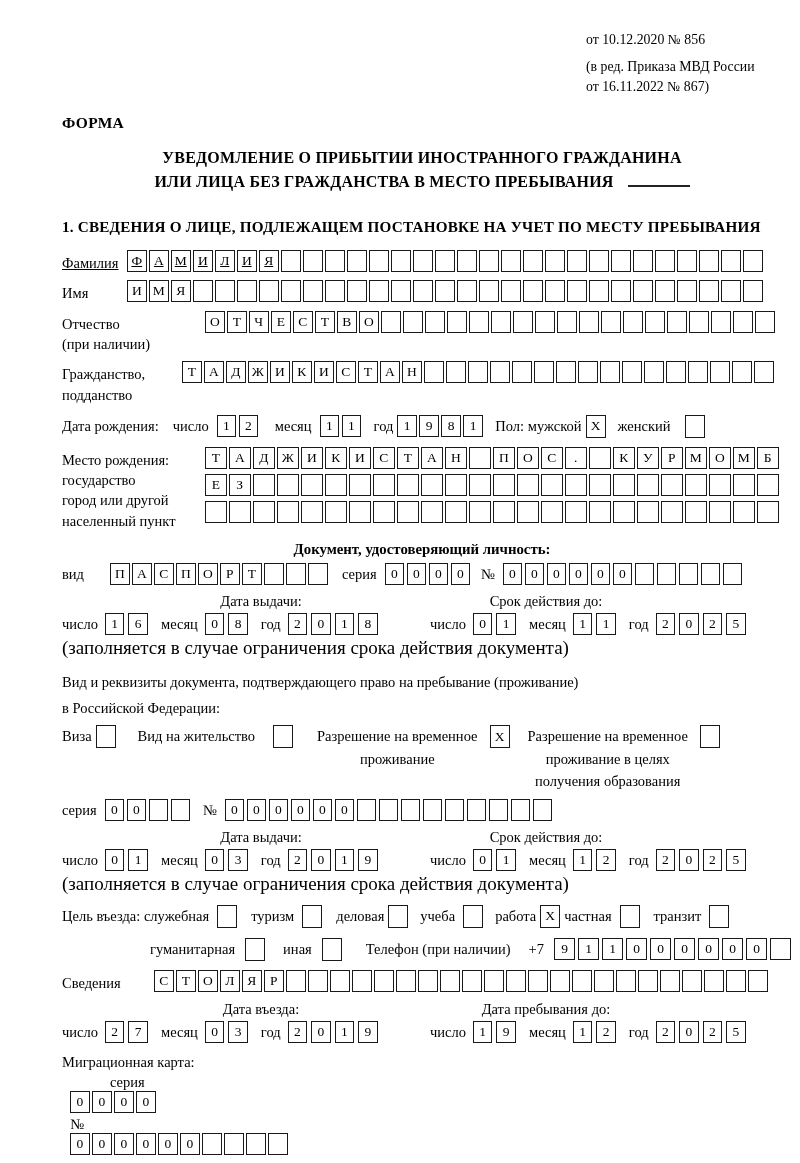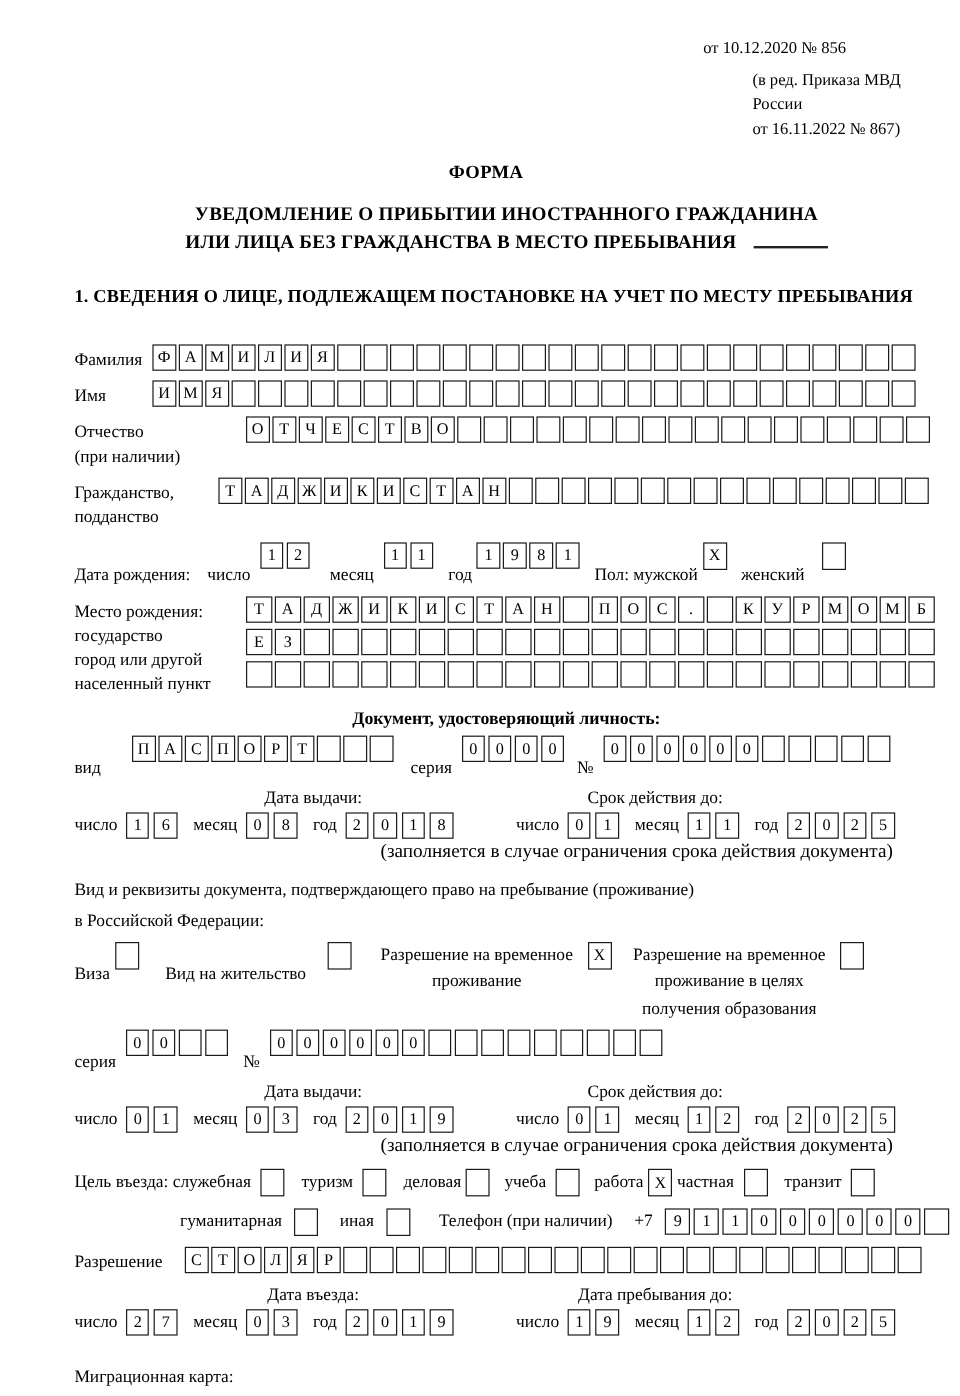--- a/index.html
+++ b/index.html
@@ -1,49 +1,49 @@
 <!DOCTYPE html>
 <html><head>
 <meta charset="utf-8">
 <style>
   html,body{margin:0;padding:0;background:#fff;color:#000;}
   body{width:800px;min-height:1163px;font-family:"Liberation Serif","DejaVu Serif",serif;font-size:14.5px;}
   .page{box-sizing:border-box;width:800px;min-height:1163px;padding:30px 18px 20px 62px;}
   
   .annex{margin-left:auto;width:196px;font-size:13.8px;line-height:1.5;}
-  .annex .ed{margin-top:6px;margin-left:41px;}
-  .forma{margin-top:16px;text-align:center;padding-right:34px;font-weight:bold;font-size:15.5px;letter-spacing:.3px;}
+  .annex .ed{margin-top:6px;}
+  .forma{margin-top:16px;text-align:left;padding-right:34px;font-weight:bold;font-size:15.5px;letter-spacing:.3px;}
   .title{margin-top:14px;text-align:center;font-weight:bold;font-size:16px;line-height:1.5;letter-spacing:.2px;}
   .uline{display:inline-block;width:62px;height:13px;border-bottom:2px solid #222;margin-left:14px;}
   .sec1{margin-top:24px;font-weight:bold;font-size:15.2px;letter-spacing:.2px;white-space:nowrap;}
   
   .frow{display:flex;align-items:flex-start;margin-top:7px;}
   .lbl{line-height:1.4;padding-top:3px;flex:none;}
   .w65{width:65px}.w120{width:120px}.w143{width:143px}.w92{width:92px}.w116{width:116px}
   .boxes{display:flex;flex:none;}
   .cell{box-sizing:border-box;flex:none;width:19.5px;height:22px;border:1.6px solid #1a1a1a;margin-right:2.5px;
         display:flex;align-items:center;justify-content:center;font-size:13.5px;background:#fff;}
   .wide .cell{width:21.5px;}
   .cb{display:inline-flex;vertical-align:middle;}
   .cb .cell{width:20px;height:23px;margin-right:0;}
   .stack .boxes{margin-bottom:5px;}
-  .inl{padding-top:3px;flex:none;margin-top:16px;}
+  .inl{padding-top:3px;flex:none;}
   .doc-head{margin-top:10px;text-align:center;font-weight:bold;font-size:14.8px;}
   
   .dates-pair{display:flex;margin-top:8px;}
   .dg-l{width:368px;flex:none;}
   .dg-r{flex:1;}
   .date-head{text-align:center;}
   .dg-l .date-head{padding-left:30px;}
   .dg-r .date-head{padding-right:120px;}
   .dl{display:flex;align-items:flex-start;margin-top:3px;}
   .dl .t{padding-top:3px;margin-right:7px;flex:none;}
   .dl .boxes{margin-right:9px;}
   .dl .boxes .cell{margin-right:4px;}
-  .note-r{margin-top:2px;text-align:right;padding-right:38px;font-size:16px;}
+  .note-r{margin-top:2px;text-align:left;padding-right:38px;font-size:19px;}
   .par{margin-top:10px;line-height:1.8;}
   
   .permit-row{display:flex;align-items:flex-start;margin-top:4px;}
   .cblock{text-align:center;line-height:1.55;flex:none;}
   .gap4{margin-left:4px}.gap8{margin-left:8px}.gap10{margin-left:10px}.gap12{margin-left:12px}
   .gap14{margin-left:14px}.gap18{margin-left:18px}.gap22{margin-left:22px}.gap24{margin-left:24px}
   .purpose{display:flex;align-items:flex-start;margin-top:10px;}
   .purpose .t{padding-top:3px;flex:none;text-align:center;}
   .indent88{padding-left:88px;}
 </style>
@@ -64,21 +64,21 @@
 
   <div class="title">
     <div>УВЕДОМЛЕНИЕ О ПРИБЫТИИ ИНОСТРАННОГО ГРАЖДАНИНА</div>
     <div>
       <span>ИЛИ ЛИЦА БЕЗ ГРАЖДАНСТВА В МЕСТО ПРЕБЫВАНИЯ</span><span class="uline"></span>
     </div>
   </div>
 
   <div class="sec1">1. СВЕДЕНИЯ О ЛИЦЕ, ПОДЛЕЖАЩЕМ ПОСТАНОВКЕ НА УЧЕТ ПО МЕСТУ ПРЕБЫВАНИЯ</div>
 
-  <div class="frow" style="margin-top:30px;">
+  <div class="frow" style="margin-top:14px;text-decoration:underline;">
     <div class="lbl w65">Фамилия</div>
     <div class="boxes">
         <span class="cell">Ф</span>
         <span class="cell">А</span>
         <span class="cell">М</span>
         <span class="cell">И</span>
         <span class="cell">Л</span>
         <span class="cell">И</span>
         <span class="cell">Я</span>
         <span class="cell"></span>
@@ -574,21 +574,21 @@
         <span class="cell">0</span>
         <span class="cell">0</span>
         <span class="cell">0</span>
         <span class="cell">0</span>
         <span class="cell">0</span>
         <span class="cell"></span>
       </span>
   </div>
 
   <div class="frow" style="margin-top:9px;">
-    <div class="lbl w92">Разрешение</div>
+    <div class="lbl w92">Сведения</div>
     <div class="boxes">
         <span class="cell">С</span>
         <span class="cell">Т</span>
         <span class="cell">О</span>
         <span class="cell">Л</span>
         <span class="cell">Я</span>
         <span class="cell">Р</span>
         <span class="cell"></span>
         <span class="cell"></span>
         <span class="cell"></span>

